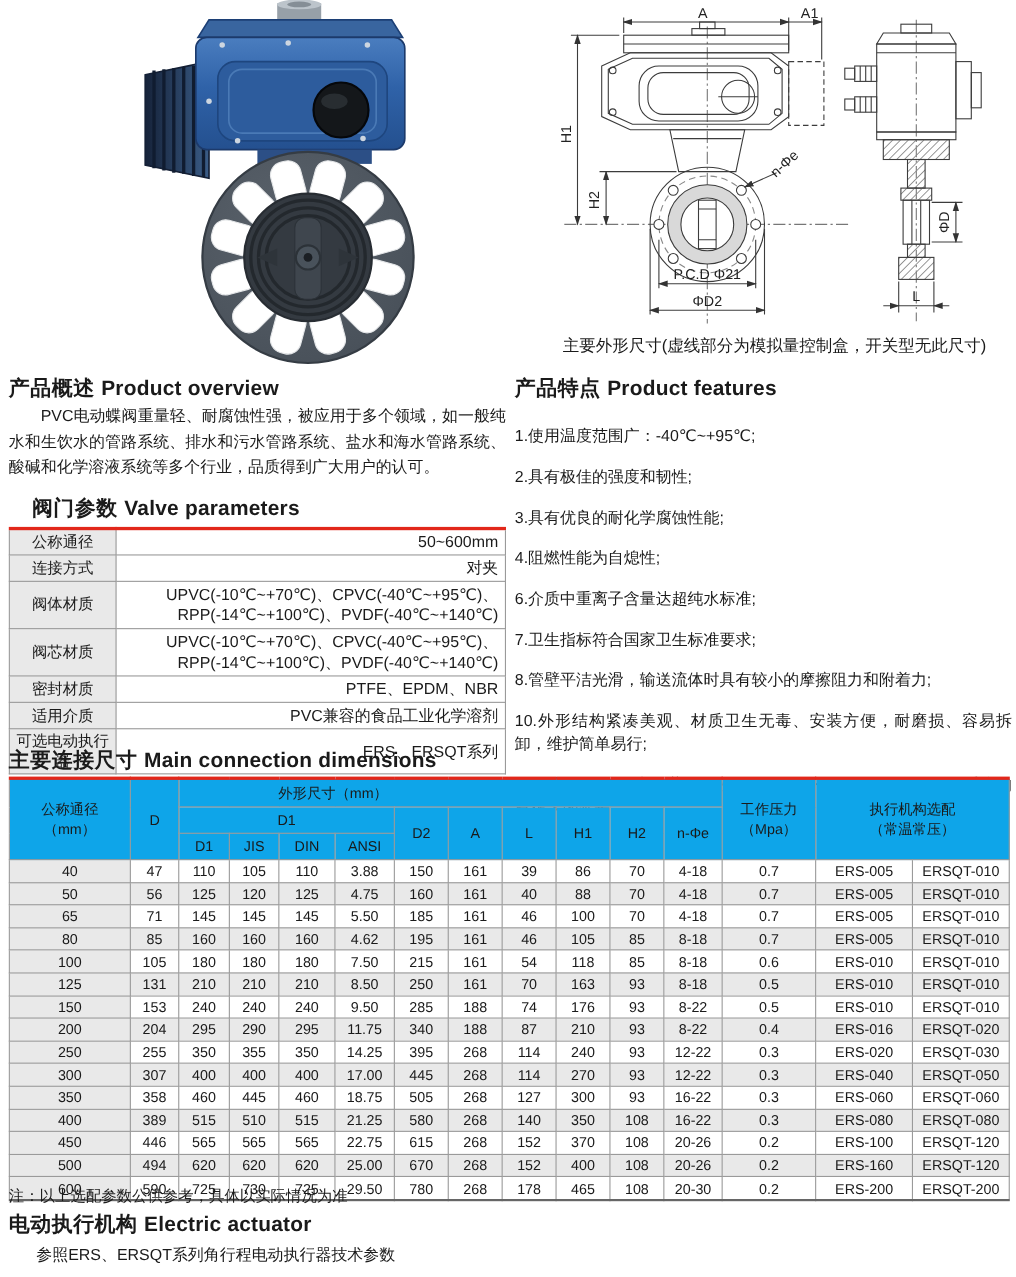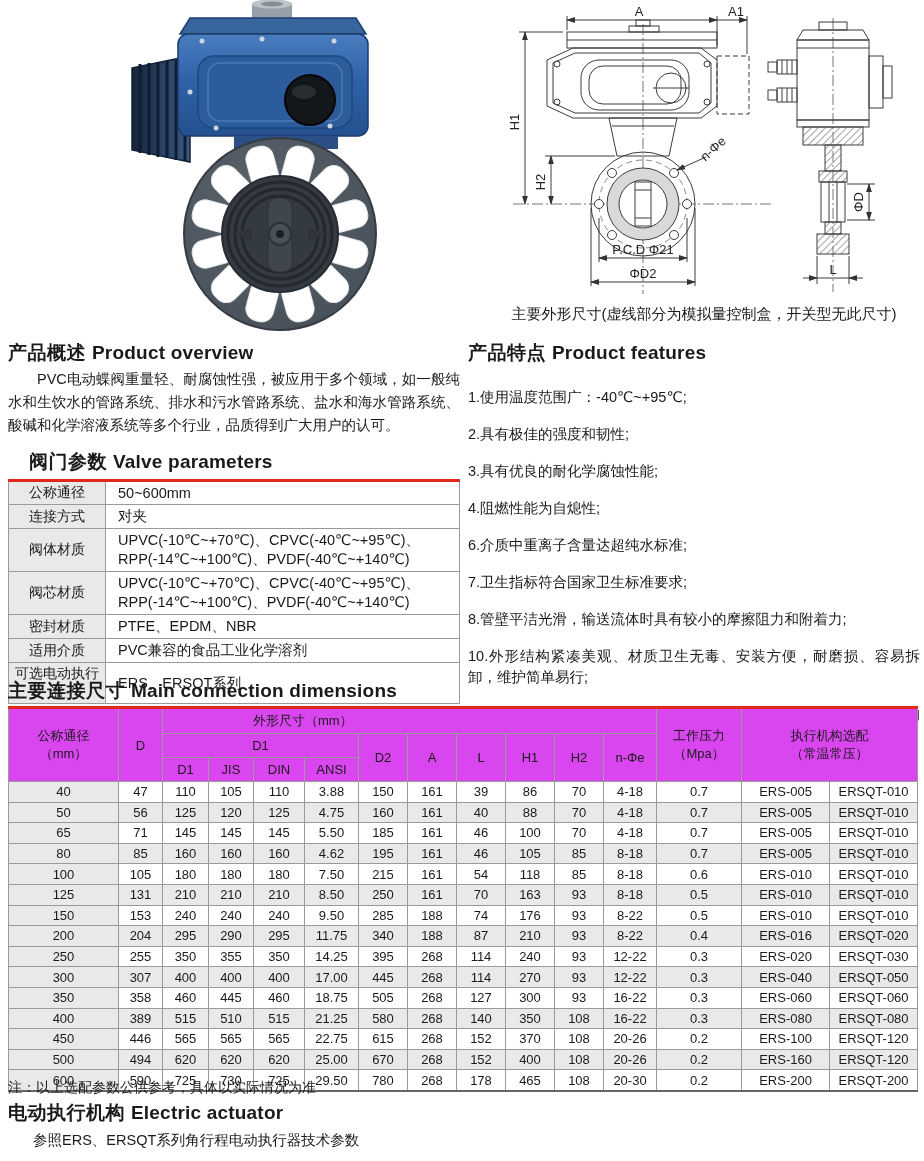--- a/index.html
+++ b/index.html
@@ -7,26 +7,26 @@
         font-family:"Liberation Sans","DejaVu Sans",sans-serif;color:#1a1a1a;overflow:hidden;}
   .abs{position:absolute;}
   h2.sec{font-size:19px;font-weight:bold;margin:0;white-space:nowrap;letter-spacing:0.5px;}
   h2.sec .en{margin-left:6px;letter-spacing:0.2px;}
   .body-text{font-size:14.5px;line-height:23px;text-align:justify;text-indent:2em;margin:0;}
   .caption{font-size:15px;font-weight:normal;text-align:center;}
   
   table.params{border-collapse:collapse;width:452px;border-top:3px solid #e2271a;}
   table.params td{border:1px solid #9a9a9a;font-size:14px;padding:2px 6px;vertical-align:middle;}
   table.params td.plabel{background:#e9e9e9;width:92px;text-align:center;padding:2px 2px;}
-  table.params td.pvalue{background:#fff;text-align:left;padding-left:12px;white-space:pre-line;font-size:14.5px;}
+  table.params td.pvalue{background:#fff;text-align:right;padding-left:12px;white-space:pre-line;font-size:14.5px;}
   
   table.dims{border-collapse:collapse;width:908px;table-layout:fixed;border-top:3px solid #e2271a;border-bottom:2px solid #666;}
   table.dims th,table.dims td{border:1px solid #9a9a9a;font-size:13px;font-weight:normal;
         text-align:center;vertical-align:middle;padding:1px 0;white-space:pre-line;}
-  table.dims thead th{background:#d946ef;height:21px;}
+  table.dims thead th{background:#0ea5e9;height:21px;}
   table.dims thead tr.r1 th{height:22px;}
   table.dims th.outline-cell{text-align:left;padding-left:90px;}
   table.dims tbody td{height:17.6px;background:#fff;}
   table.dims tbody tr:nth-child(even) td{background:#e9e9e9;}
   table.dims tbody td.rowhead{background:#e9e9e9;}
   ul.features{list-style:none;margin:0;padding:0;font-size:14.5px;line-height:21px;}
   ul.features li{margin:16px 0 7px 0;text-align:justify;}
   .note-line{font-size:14px;margin:0;}
   svg text{font-family:"Liberation Sans","DejaVu Sans",sans-serif;}
 </style>

